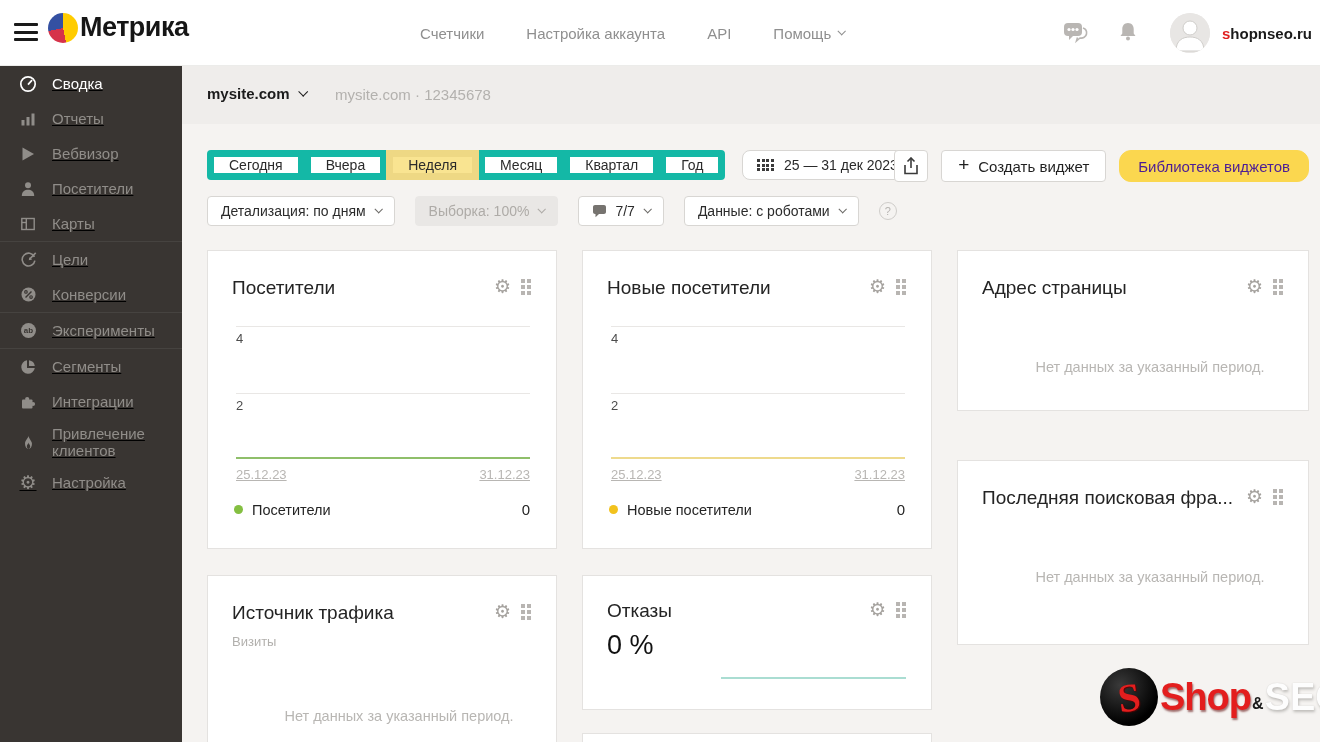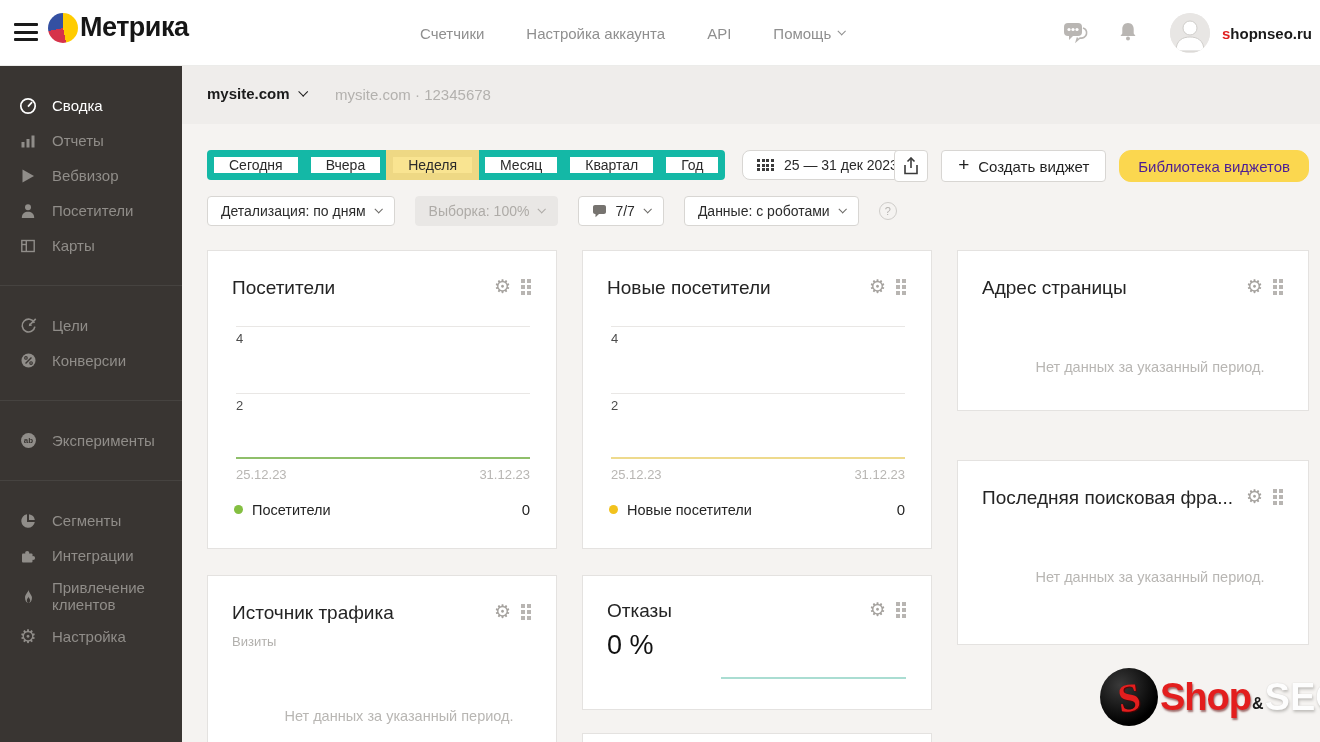--- a/index.html
+++ b/index.html
@@ -18,21 +18,21 @@
   .topnav .nav-item { font-size:15px; color:#8f8f8f; cursor:pointer; white-space:nowrap; display:flex; align-items:center; }
   .chev { display:inline-block; width:6px; height:6px; border-right:1.5px solid currentColor; border-bottom:1.5px solid currentColor; transform:rotate(45deg) translateY(-1px); margin-left:7px; margin-top:-3px; }
   .header-right { position:absolute; right:8px; top:0; height:66px; display:flex; align-items:center; gap:26px; }
   .hicon { width:28px; height:26px; cursor:pointer; }
   .avatar { width:40px; height:40px; border-radius:50%; background:#e8e6e4; overflow:hidden; cursor:pointer; flex-shrink:0; }
   .username { font-size:15px; font-weight:700; color:#1a1a1a; margin-left:-14px; cursor:pointer; }
   .username .acc { color:#e02020; }
 
   
   .sidebar { position:absolute; left:0; top:66px; width:182px; height:676px; background:#393532; z-index:5; }
-  .sgroup { padding:22px 0; border-bottom:1px solid rgba(255,255,255,0.07); }
+  .sgroup { padding:0 0; border-bottom:1px solid rgba(255,255,255,0.07);text-decoration:underline; }
   .sgroup:last-child { border-bottom:none; }
   .sitem { display:flex; align-items:center; min-height:35px; padding:0 10px 0 18px; cursor:pointer; color:#908d89; }
   .sitem.active { color:#ffffff; }
   .sicon { width:20px; height:18px; margin-right:14px; flex-shrink:0; display:flex; align-items:center; justify-content:center; }
   .slabel { font-size:15px; line-height:1.15; }
   .sicon svg { display:block; }
   .gear-glyph { font-size:19px; line-height:1; font-family:"DejaVu Sans",sans-serif; }
 
   
   .main { position:absolute; left:182px; top:66px; width:1138px; height:676px; background:#f5f3f1; overflow:hidden; }
@@ -72,21 +72,21 @@
   .card-icons { margin-left:auto; display:flex; align-items:center; gap:10px; }
   .cgear { color:#a5a29e; cursor:pointer; font-size:19px; line-height:1; font-family:"DejaVu Sans",sans-serif; }
   .grip { width:15px; height:16px; display:grid; grid-template-columns:repeat(2,4px); grid-auto-rows:4px; gap:2px; cursor:grab; }
   .grip i { background:#b8b5b2; }
 
   .gline { position:absolute; left:28px; right:26px; height:1px; background:#e9e7e5; }
   .gtick { position:absolute; left:28px; font-size:13px; color:#4c4c4c; }
   .baseline { position:absolute; left:28px; right:26px; height:2px; }
   .baseline.green { background:#8fbf6a; }
   .baseline.yellow { background:#eeda8d; }
-  .xlab { position:absolute; font-size:13px; color:#b8b6b3; }
+  .xlab { position:absolute; font-size:13px; color:#b8b6b3;text-decoration:underline; }
   .legend { position:absolute; left:26px; right:26px; display:flex; align-items:center; }
   .dot { width:9px; height:9px; border-radius:50%; margin-right:9px; flex-shrink:0; }
   .dot.green { background:#84bf41; }
   .dot.yellow { background:#f2c21d; }
   .legend-label { font-size:14.5px; color:#242424; }
   .legend-value { margin-left:auto; font-size:15px; color:#242424; }
 
   .empty-text { position:absolute; left:0; right:0; text-align:center; font-size:14.5px; color:#b8b6b3;margin-left:34px; }
   .subtitle { position:absolute; left:24px; font-size:13px; color:#b2b0ad; }
   .bigval { position:absolute; left:24px; font-size:27px; font-weight:500; color:#111; }

